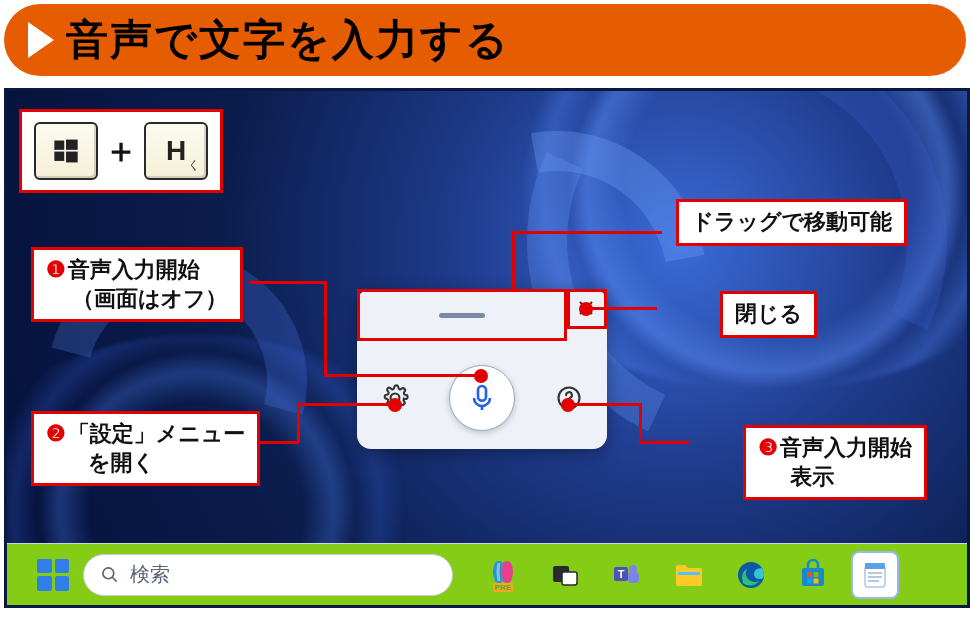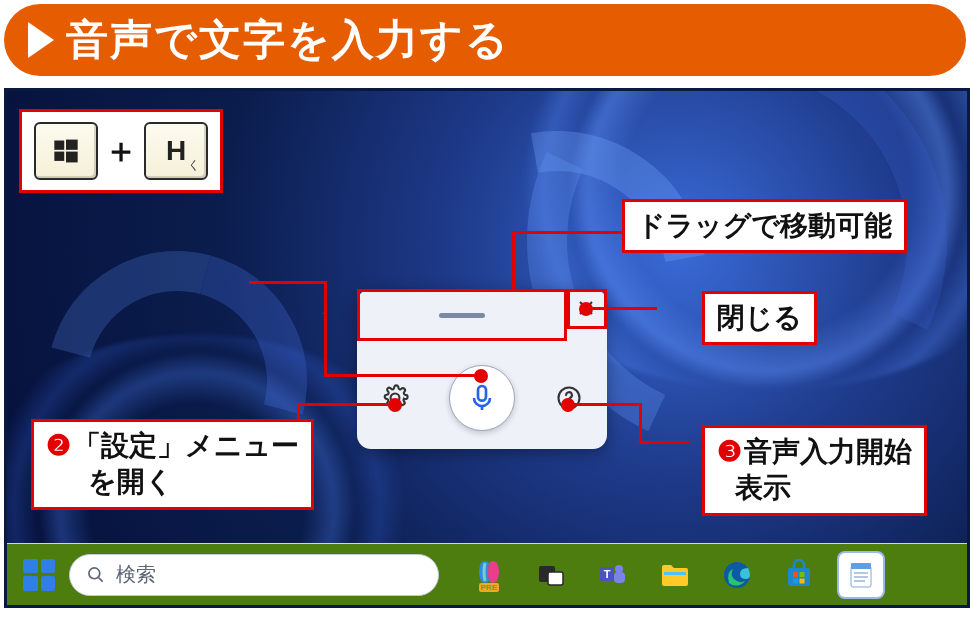--- a/index.html
+++ b/index.html
@@ -21,21 +21,21 @@
       align-items: center;
     }
     .title-banner .tri {
       width: 0; height: 0;
       border-top: 18px solid transparent;
       border-bottom: 18px solid transparent;
       border-left: 26px solid #fff;
       margin-right: 12px;
     }
     .title-banner .title-text {
-      color: #ffffff;
+      color: #000000;
       font-size: 42px;
       font-weight: 700;
       letter-spacing: 2px;
     }
     
     
     .desktop-frame {
       margin: 0 4px 4px 4px;
       border: 3px solid #0a1940;
       position: relative;
@@ -107,21 +107,21 @@
       font-weight: 700;
       color: #111;
     }
     
     
     .anno {
       position: absolute;
       background: #fff;
       border: 3px solid #e30000;
       padding: 6px 12px;
-      font-size: 28px;
+      font-size: 22px;
       font-weight: 700;
       color: #111;
       z-index: 25;
       line-height: 1.3;
     }
     .anno .num {
       color: #e30000;
       margin-right: 2px;
     }
     
@@ -202,25 +202,25 @@
       border-radius: 50%;
       background: #e30000;
       z-index: 23;
     }
     
     
     .taskbar {
       position: absolute;
       bottom: 0; left: 0; right: 0;
       height: 62px;
-      background: #4d7c0f;
+      background: #84cc16;
       border-top: 1px solid #d0d6e2;
       display: flex;
       align-items: center;
-      padding: 0 10px;
+      padding: 0 24px;
       gap: 8px;
       z-index: 30;
     }
     .start-btn {
       width: 44px; height: 44px;
       display: grid;
       grid-template-columns: 1fr 1fr;
       grid-template-rows: 1fr 1fr;
       gap: 3px;
       padding: 6px;
@@ -294,29 +294,33 @@
   </div>
 
   <div class="anno" style="top:108px; right:60px;">
     <span>ドラッグで移動可能</span>
   </div>
 
   <div class="anno" style="top:200px; right:150px;text-align:center;">
     <span>閉じる</span>
   </div>
 
-
-  <div class="anno" style="top:328px; left:24px;">
+  <div class="anno" style="top:156px; left:24px;">
+    <span class="num">❶</span><span>音声入力開始</span><br>
+    <span style="margin-left:26px">（画面はオフ）</span>
+  </div>
+
+  <div class="anno" style="top:320px; left:24px;">
     <span class="num">❷</span><span>「設定」メニュー</span><br>
     <span style="margin-left:42px">を開く</span>
   </div>
 
   <div class="anno" style="top:334px; right:40px;">
     <span class="num">❸</span><span>音声入力開始</span><br>
-    <span style="margin-left:18px">表示</span>
+    <span style="margin-left:32px">表示</span>
   </div>
 
   <div class="voice-panel">
     <div class="handle-area">
       <div class="handle"></div>
     </div>
     <div class="close">
       <svg width="18" height="18" viewBox="0 0 18 18">
         <path d="M3 3 L15 15 M15 3 L3 15" stroke="#333" stroke-width="2" fill="none"></path>
       </svg>

